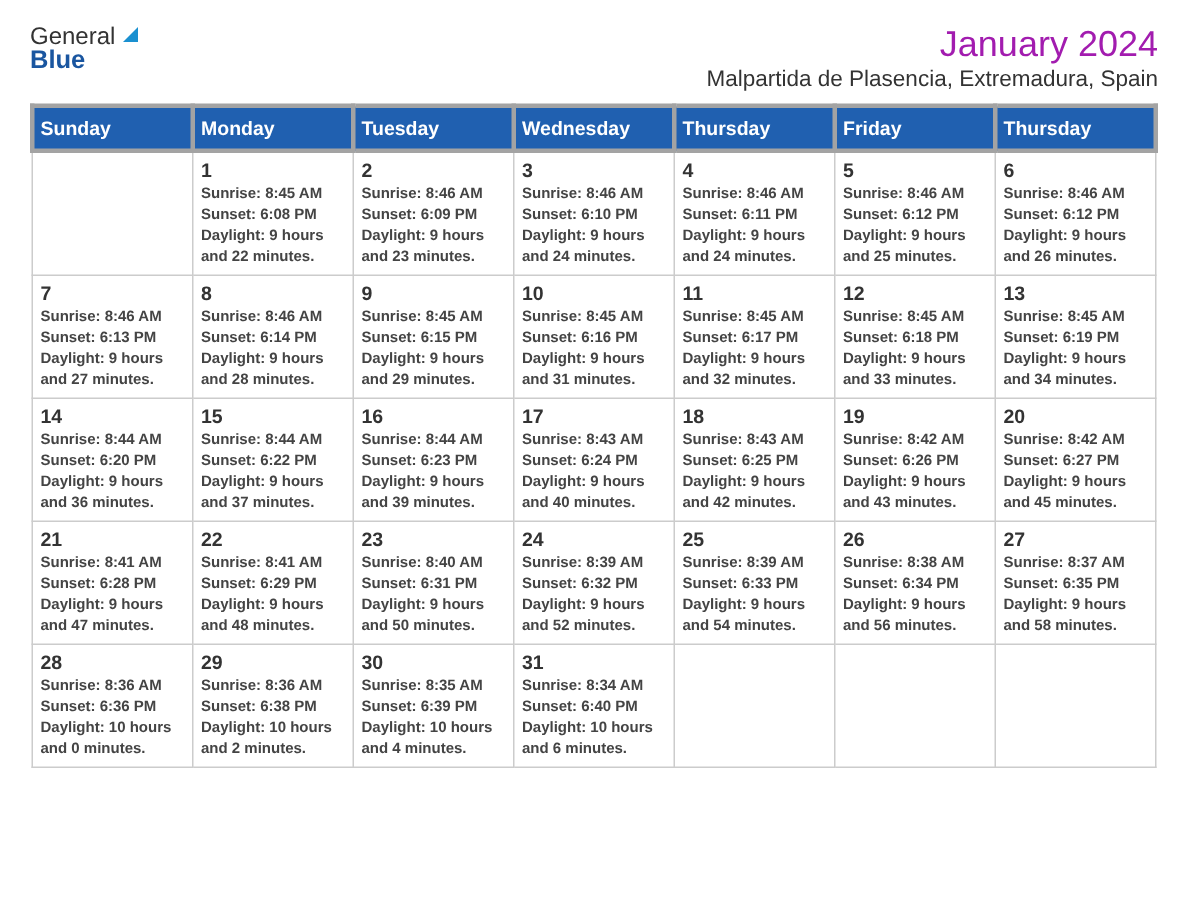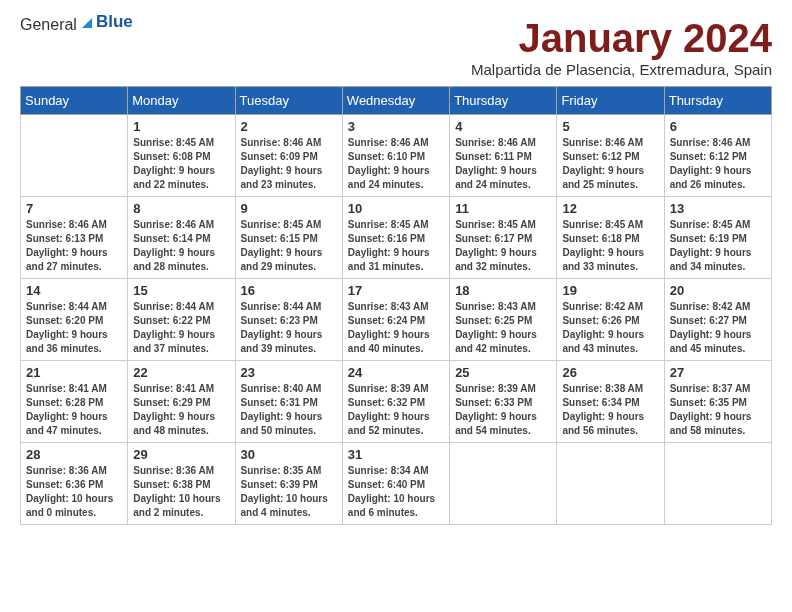--- a/index.html
+++ b/index.html
@@ -11,50 +11,50 @@
       padding: 16px 20px;
     }
     .header-area {
       display: flex;
       justify-content: space-between;
       align-items: flex-start;
       margin-bottom: 8px;
     }
     .logo {
       display: flex;
-      flex-direction: row;
+      flex-direction: column;
       align-items: flex-start;
     }
     .logo-general { color: #333; }
     .logo-blue { color: #1a56a0; }
     .title-area {
       text-align: right;
     }
     .month-title {
-      font-size: 40px;
-      font-weight: bold;
-      color: #7f1d1d;
+      font-size: 24px;
+      font-weight: normal;
+      color: #a21caf;
     }
     .subtitle {
       font-size: 15px;
       color: #333;
     }
     table {
       width: 100%;
       border-collapse: collapse;
       table-layout: fixed;
     }
     thead tr th {
       background-color: #2060b0;
       color: #fff;
       font-size: 13px;
-      font-weight: normal;
+      font-weight: bold;
       padding: 6px 4px;
       text-align: left;
-      border: 1px solid #a3a3a3;
+      border: 3px solid #a3a3a3;
       margin-top: 47px;
     }
     tbody tr td {
       border: 1px solid #ccc;
       vertical-align: top;
       padding: 4px 5px;
       font-size: 10.5px;
       color: #333;
       height: 80px;
       background: #fff;

